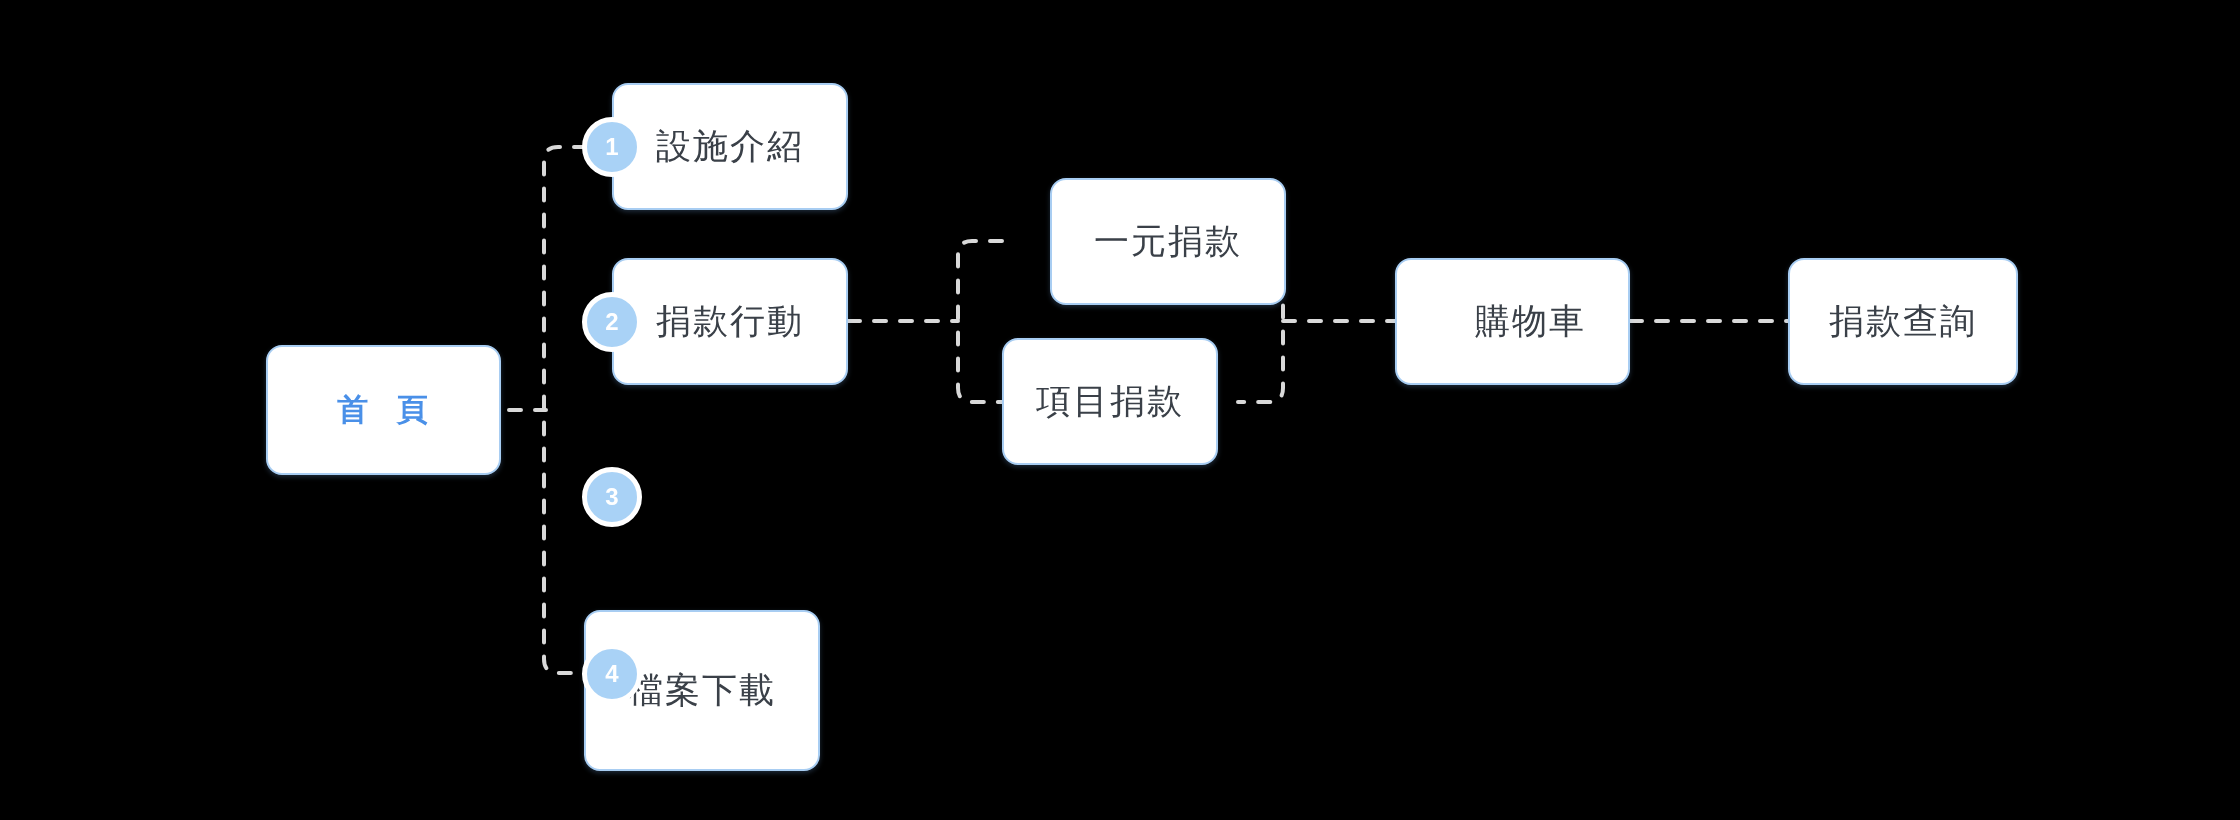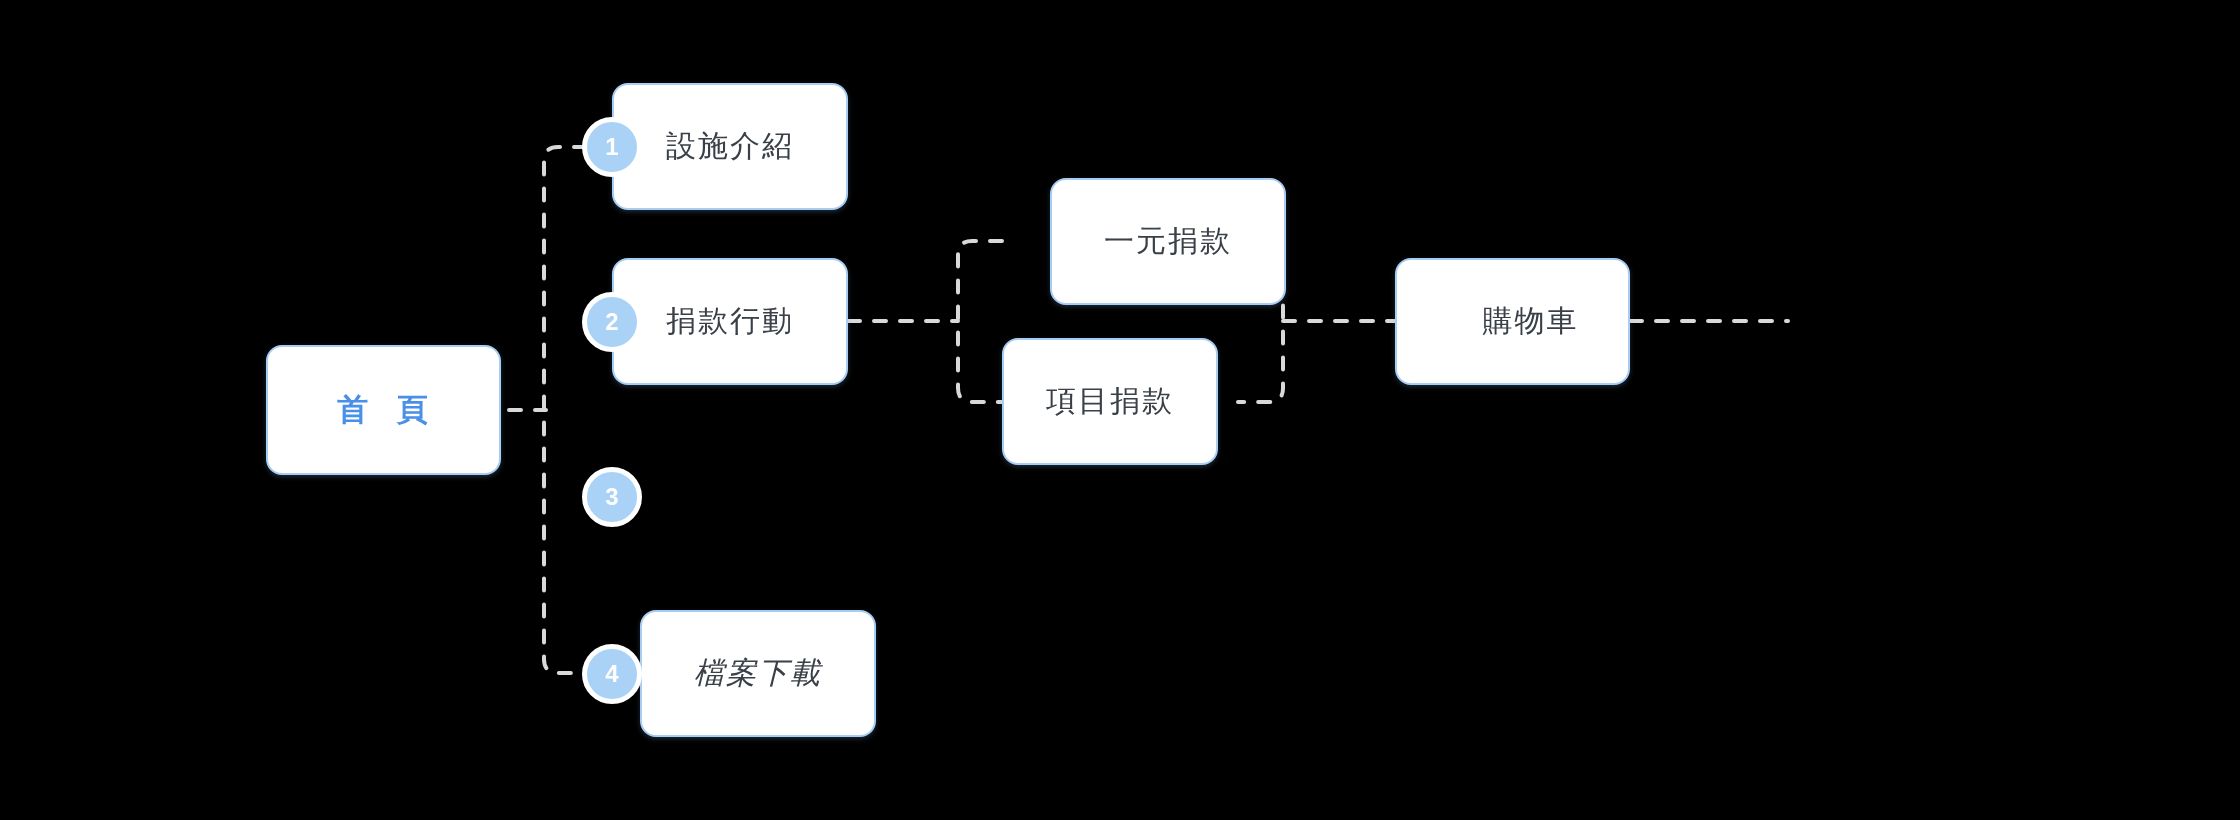--- a/index.html
+++ b/index.html
@@ -34,36 +34,36 @@
     stroke-dasharray:12 14;
   }
   .node{
     position:absolute;
     background:var(--node-fill);
     border:2px solid var(--node-border);
     border-radius:16px;
     box-sizing:border-box;
     display:flex;align-items:center;justify-content:center;
     color:var(--node-text);
-    font-size:30px;
+    font-size:35px;
     letter-spacing:2px;
     box-shadow:0 2px 5px rgba(120,170,230,0.25);
   }
   .node.home{
     color:var(--accent);
     font-weight:700;
     font-size:31px;
     word-spacing:16px;
   }
   
   .n-home   {left:222px; top:345px; width:235px; height:130px;margin-left:44px;}
   .n-fac    {left:612px; top:83px;  width:236px; height:127px;}
   .n-act    {left:612px; top:258px; width:236px; height:127px;}
   .n-prog   {left:612px; top:433px; width:236px; height:127px;}
-  .n-dl     {left:640px; top:610px; width:236px; height:127px;font-style:italic;}
+  .n-dl     {left:584px; top:610px; width:236px; height:161px;}
   .n-one    {left:1050px;top:178px; width:236px; height:127px;}
   .n-proj   {left:1002px;top:338px; width:216px; height:127px;}
   .n-cart   {left:1395px;top:258px; width:235px; height:127px;padding-left:36px;}
   .n-inq    {left:1788px;top:258px; width:230px; height:127px;}
   .badge{
     position:absolute;
     width:50px;height:50px;
     border-radius:50%;
     background:var(--badge-fill);
     border:5px solid #ffffff;
@@ -102,20 +102,21 @@
 
 
   <div class="node n-dl">檔案下載</div>
 
   <div class="node n-one">一元捐款</div>
 
   <div class="node n-proj">項目捐款</div>
 
   <div class="node n-cart">購物車</div>
 
+  <div class="node n-inq">捐款查詢</div>
 
   <div class="badge b1">1</div>
 
   <div class="badge b2">2</div>
 
   <div class="badge b3">3</div>
 
   <div class="badge b4">4</div>
 
 </div>

